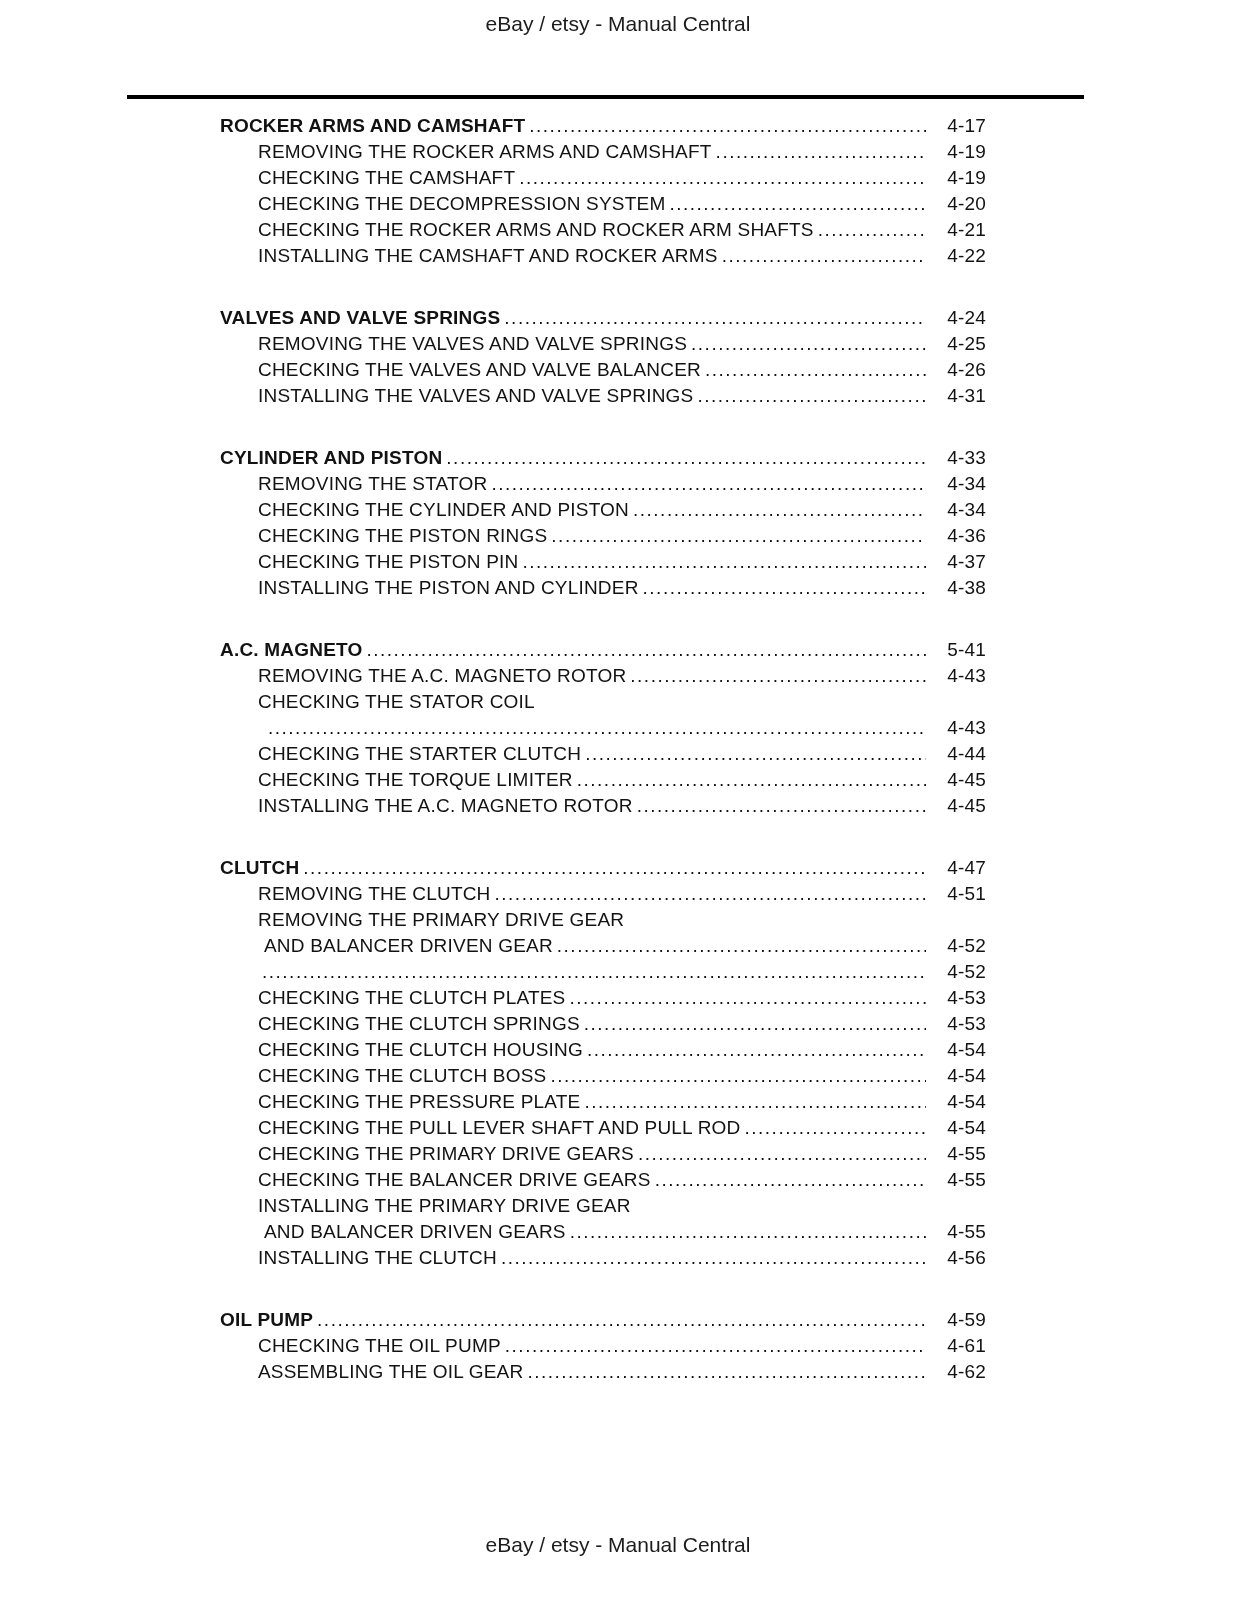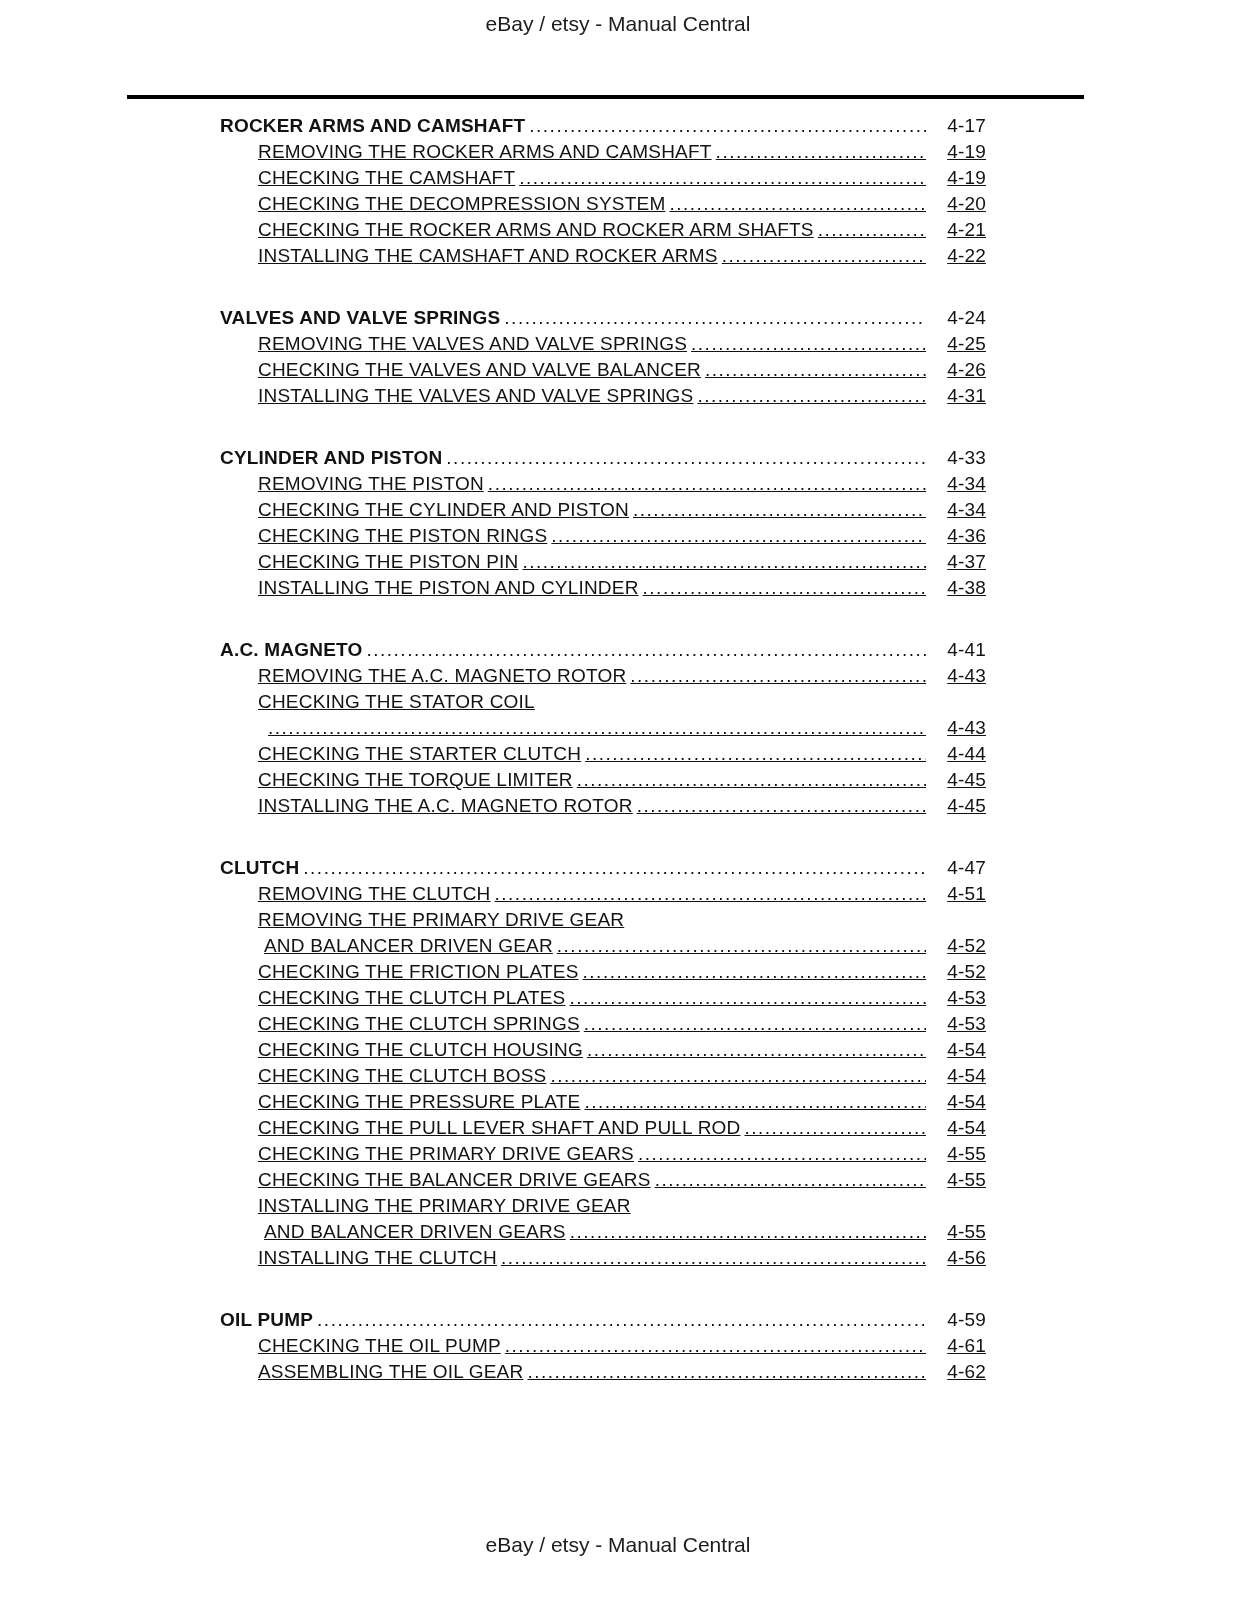--- a/index.html
+++ b/index.html
@@ -50,21 +50,20 @@
     display: flex;
     align-items: flex-end;
     line-height: 26px;
     white-space: nowrap;
   }
   .toc-row.heading .toc-title {
     font-weight: bold;
   }
   .toc-row.entry {
     padding-left: 38px;
-    text-decoration: underline;
   }
   .toc-row.entry.cont {
     padding-left: 44px;
   }
   .toc-title {
     flex: 0 0 auto;
   }
   .leader {
     flex: 1 1 auto;
     overflow: hidden;
@@ -148,21 +147,21 @@
           <span class="page-num">4-31</span>
         </div>
       </div>
       <div class="toc-section">
         <div class="toc-row heading">
           <span class="toc-title">CYLINDER AND PISTON</span>
           <span class="leader">........................................................................................................................................................................................................</span>
           <span class="page-num">4-33</span>
         </div>
         <div class="toc-row entry">
-          <span class="toc-title">REMOVING THE PISTON</span>
+          <span class="toc-title">REMOVING THE STATOR</span>
           <span class="leader">........................................................................................................................................................................................................</span>
           <span class="page-num">4-34</span>
         </div>
         <div class="toc-row entry">
           <span class="toc-title">CHECKING THE CYLINDER AND PISTON</span>
           <span class="leader">........................................................................................................................................................................................................</span>
           <span class="page-num">4-34</span>
         </div>
         <div class="toc-row entry">
           <span class="toc-title">CHECKING THE PISTON RINGS</span>
@@ -177,21 +176,21 @@
         <div class="toc-row entry">
           <span class="toc-title">INSTALLING THE PISTON AND CYLINDER</span>
           <span class="leader">........................................................................................................................................................................................................</span>
           <span class="page-num">4-38</span>
         </div>
       </div>
       <div class="toc-section">
         <div class="toc-row heading">
           <span class="toc-title">A.C. MAGNETO</span>
           <span class="leader">........................................................................................................................................................................................................</span>
-          <span class="page-num">4-41</span>
+          <span class="page-num">5-41</span>
         </div>
         <div class="toc-row entry">
           <span class="toc-title">REMOVING THE A.C. MAGNETO ROTOR</span>
           <span class="leader">........................................................................................................................................................................................................</span>
           <span class="page-num">4-43</span>
         </div>
         <div class="toc-row entry">
           <span class="toc-title">CHECKING THE STATOR COIL</span>
         </div>
         <div class="toc-row entry cont">
@@ -227,21 +226,20 @@
         </div>
         <div class="toc-row entry">
           <span class="toc-title">REMOVING THE PRIMARY DRIVE GEAR</span>
         </div>
         <div class="toc-row entry cont">
           <span class="toc-title">AND BALANCER DRIVEN GEAR</span>
           <span class="leader">........................................................................................................................................................................................................</span>
           <span class="page-num">4-52</span>
         </div>
         <div class="toc-row entry">
-          <span class="toc-title">CHECKING THE FRICTION PLATES</span>
           <span class="leader">........................................................................................................................................................................................................</span>
           <span class="page-num">4-52</span>
         </div>
         <div class="toc-row entry">
           <span class="toc-title">CHECKING THE CLUTCH PLATES</span>
           <span class="leader">........................................................................................................................................................................................................</span>
           <span class="page-num">4-53</span>
         </div>
         <div class="toc-row entry">
           <span class="toc-title">CHECKING THE CLUTCH SPRINGS</span>

